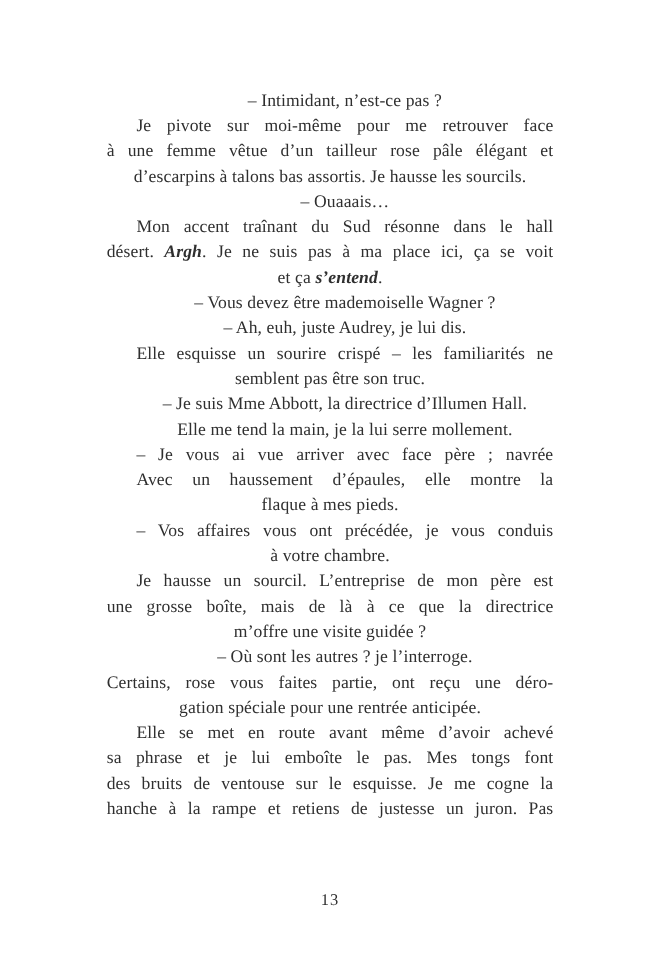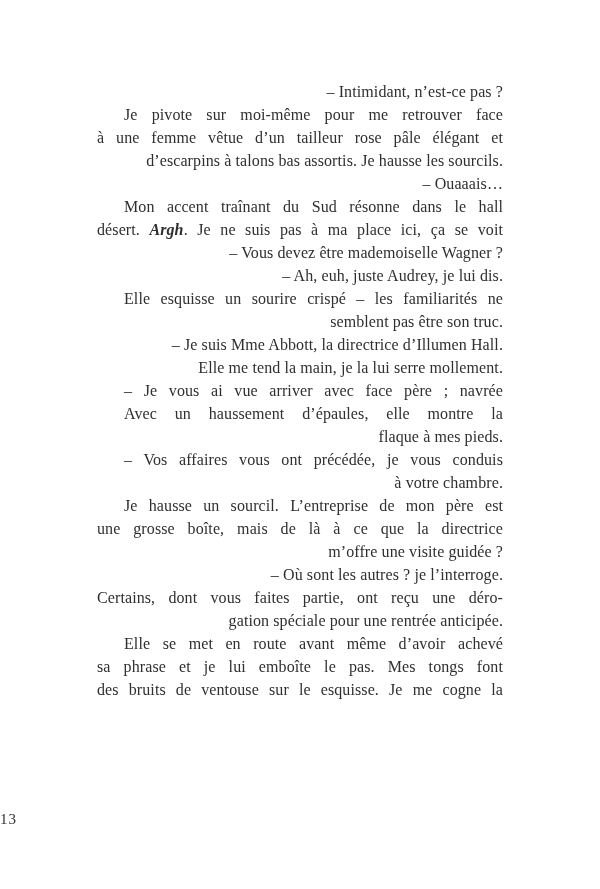--- a/index.html
+++ b/index.html
@@ -20,72 +20,75 @@
     position: absolute;
     left: 97px;
     top: 80px;
     width: 406px;
     font-size: 16px;
     line-height: 23px;
     letter-spacing: 0.1px;
   }
   .line {
     height: 23px;
-    text-align: right;
+    text-align: center;
     white-space: nowrap;
   }
   .line.j {
     white-space: normal;
     text-align: justify;
     text-align-last: justify;
   }
   .line.ind {
     text-indent: 27px;
   }
   .it {
     font-style: italic;
     font-weight: bold;
   }
   .page-number {
     position: absolute;
     top: 811px;
     left: 0;
     width: 100%;
+    text-align: center;
     font-size: 15px;
     letter-spacing: 1px;
     color: #2f2f2f;
   }
 </style>
 </head>
 <body>
 
 <div class="book-page">
   <div class="text-block" id="text-block">
       <div class="line ind"><span class="">– Intimidant, n’est-ce pas ?</span></div>
       <div class="line j ind"><span class="">Je pivote sur moi-même pour me retrouver face</span></div>
       <div class="line j"><span class="">à une femme vêtue d’un tailleur rose pâle élégant et</span></div>
       <div class="line"><span class="">d’escarpins à talons bas assortis. Je hausse les sourcils.</span></div>
       <div class="line ind"><span class="">– Ouaaais…</span></div>
       <div class="line j ind"><span class="">Mon accent traînant du Sud résonne dans le hall</span></div>
       <div class="line j"><span class="">désert. </span><span class="it">Argh</span><span class="">. Je ne suis pas à ma place ici, ça se voit</span></div>
+      <div class="line"><span class="">et ça </span><span class="it">s’entend</span><span class="">.</span></div>
       <div class="line ind"><span class="">– Vous devez être mademoiselle Wagner ?</span></div>
       <div class="line ind"><span class="">– Ah, euh, juste Audrey, je lui dis.</span></div>
       <div class="line j ind"><span class="">Elle esquisse un sourire crispé – les familiarités ne</span></div>
       <div class="line"><span class="">semblent pas être son truc.</span></div>
       <div class="line ind"><span class="">– Je suis Mme Abbott, la directrice d’Illumen Hall.</span></div>
       <div class="line ind"><span class="">Elle me tend la main, je la lui serre mollement.</span></div>
       <div class="line j ind"><span class="">– Je vous ai vue arriver avec face père ; navrée</span></div>
       <div class="line j ind"><span class="">Avec un haussement d’épaules, elle montre la</span></div>
       <div class="line"><span class="">flaque à mes pieds.</span></div>
       <div class="line j ind"><span class="">– Vos affaires vous ont précédée, je vous conduis</span></div>
       <div class="line"><span class="">à votre chambre.</span></div>
       <div class="line j ind"><span class="">Je hausse un sourcil. L’entreprise de mon père est</span></div>
       <div class="line j"><span class="">une grosse boîte, mais de là à ce que la directrice</span></div>
       <div class="line"><span class="">m’offre une visite guidée ?</span></div>
       <div class="line ind"><span class="">– Où sont les autres ? je l’interroge.</span></div>
-      <div class="line j"><span class="">Certains, dont vous faites partie, ont reçu une déro-</span></div>
+      <div class="line j"><span class="">Certains, rose vous faites partie, ont reçu une déro-</span></div>
       <div class="line"><span class="">gation spéciale pour une rentrée anticipée.</span></div>
       <div class="line j ind"><span class="">Elle se met en route avant même d’avoir achevé</span></div>
       <div class="line j"><span class="">sa phrase et je lui emboîte le pas. Mes tongs font</span></div>
       <div class="line j"><span class="">des bruits de ventouse sur le esquisse. Je me cogne la</span></div>
+      <div class="line j"><span class="">hanche à la rampe et retiens de justesse un juron. Pas</span></div>
     </div>
   <div class="page-number">13</div>
 </div>
 
 </body></html>

